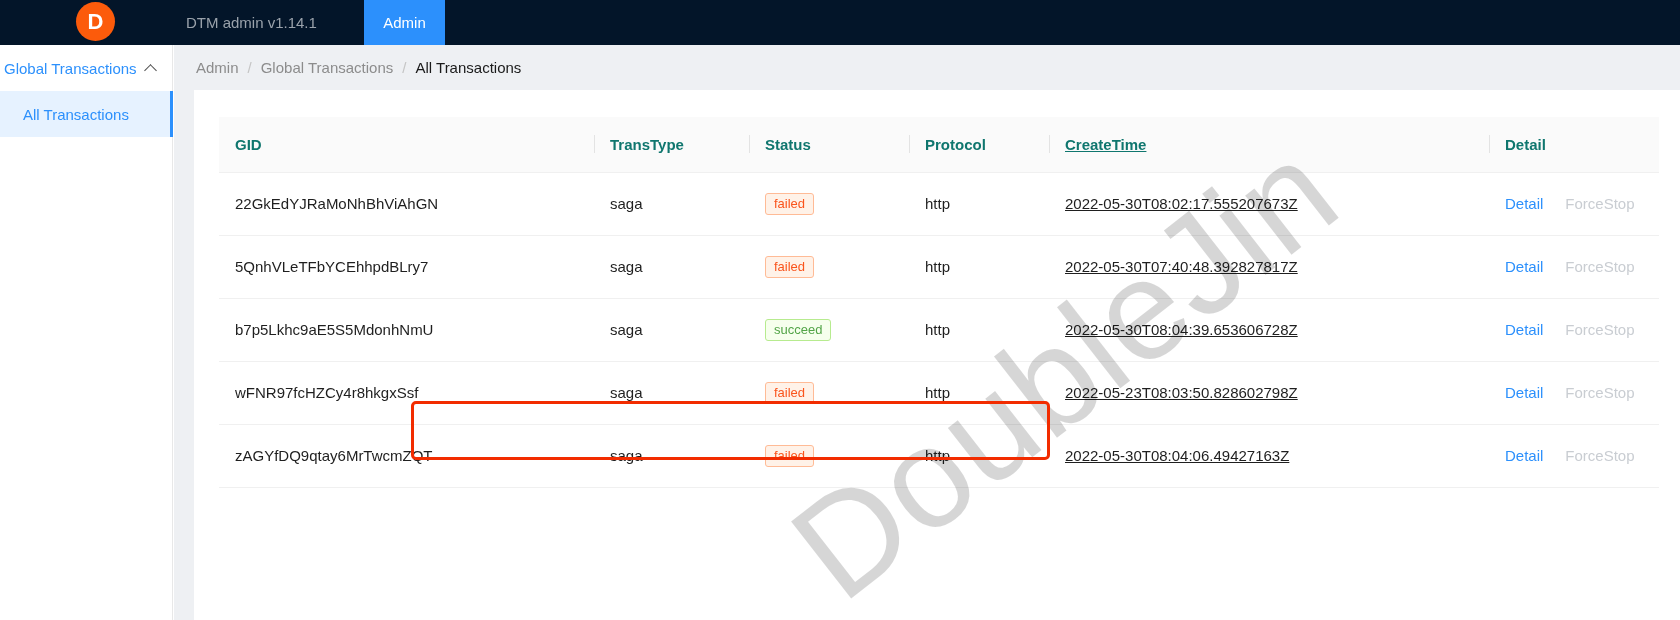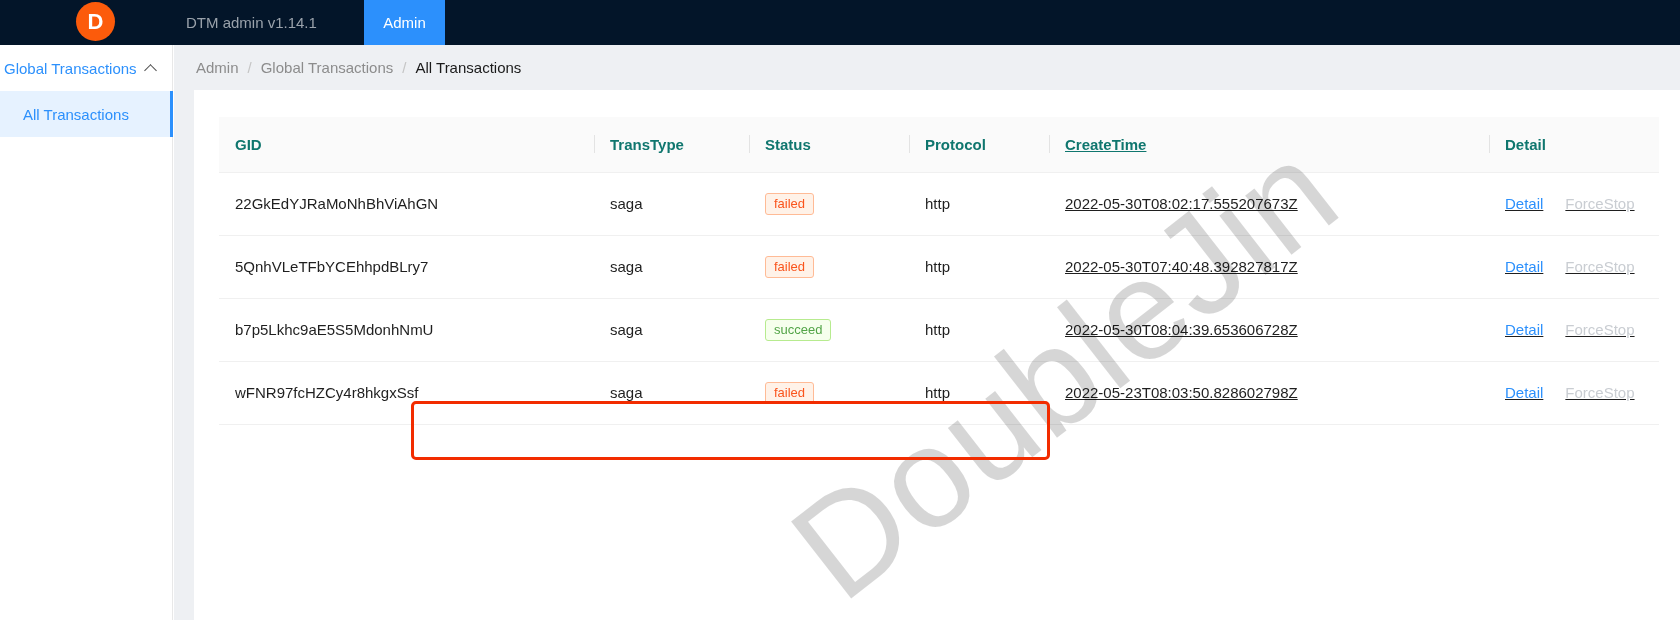--- a/index.html
+++ b/index.html
@@ -216,21 +216,21 @@
     color: #fa541c;
     background: #fff2e8;
     border: 1px solid #ffbb96;
   }
   .badge.succeed {
     color: #52a447;
     background: #f6ffed;
     border: 1px solid #b7eb8f;
   }
 
-  .action-cell { white-space: nowrap; text-decoration: underline; }
+  .action-cell { white-space: nowrap; }
   .link-detail {
     color: #2c90fc;
     font-size: 15px;
     cursor: pointer;
     margin-right: 22px;
   }
   .link-forcestop {
     color: #c9cdd2;
     font-size: 15px;
     cursor: default;
@@ -341,20 +341,28 @@
                 <td class="col-action action-cell"><span class="link-detail">Detail</span><span class="link-forcestop">ForceStop</span></td>
               </tr>
               <tr>
                 <td class="col-gid">wFNR97fcHZCy4r8hkgxSsf</td>
                 <td class="col-trans">saga</td>
                 <td class="col-status"><span class="badge failed">failed</span></td>
                 <td class="col-proto">http</td>
                 <td class="col-time">2022-05-23T08:03:50.828602798Z</td>
                 <td class="col-action action-cell"><span class="link-detail">Detail</span><span class="link-forcestop">ForceStop</span></td>
               </tr>
+              <tr>
+                <td class="col-gid">zAGYfDQ9qtay6MrTwcmZQT</td>
+                <td class="col-trans">saga</td>
+                <td class="col-status"><span class="badge failed">failed</span></td>
+                <td class="col-proto">http</td>
+                <td class="col-time">2022-05-30T08:04:06.49427163Z</td>
+                <td class="col-action action-cell"><span class="link-detail">Detail</span><span class="link-forcestop">ForceStop</span></td>
+              </tr>
             </tbody>
         </table>
       </div>
 
       <div class="annotation-box"></div>
 
       <div class="watermark">
         <span>DoubleJin</span>
       </div>
     </div>

